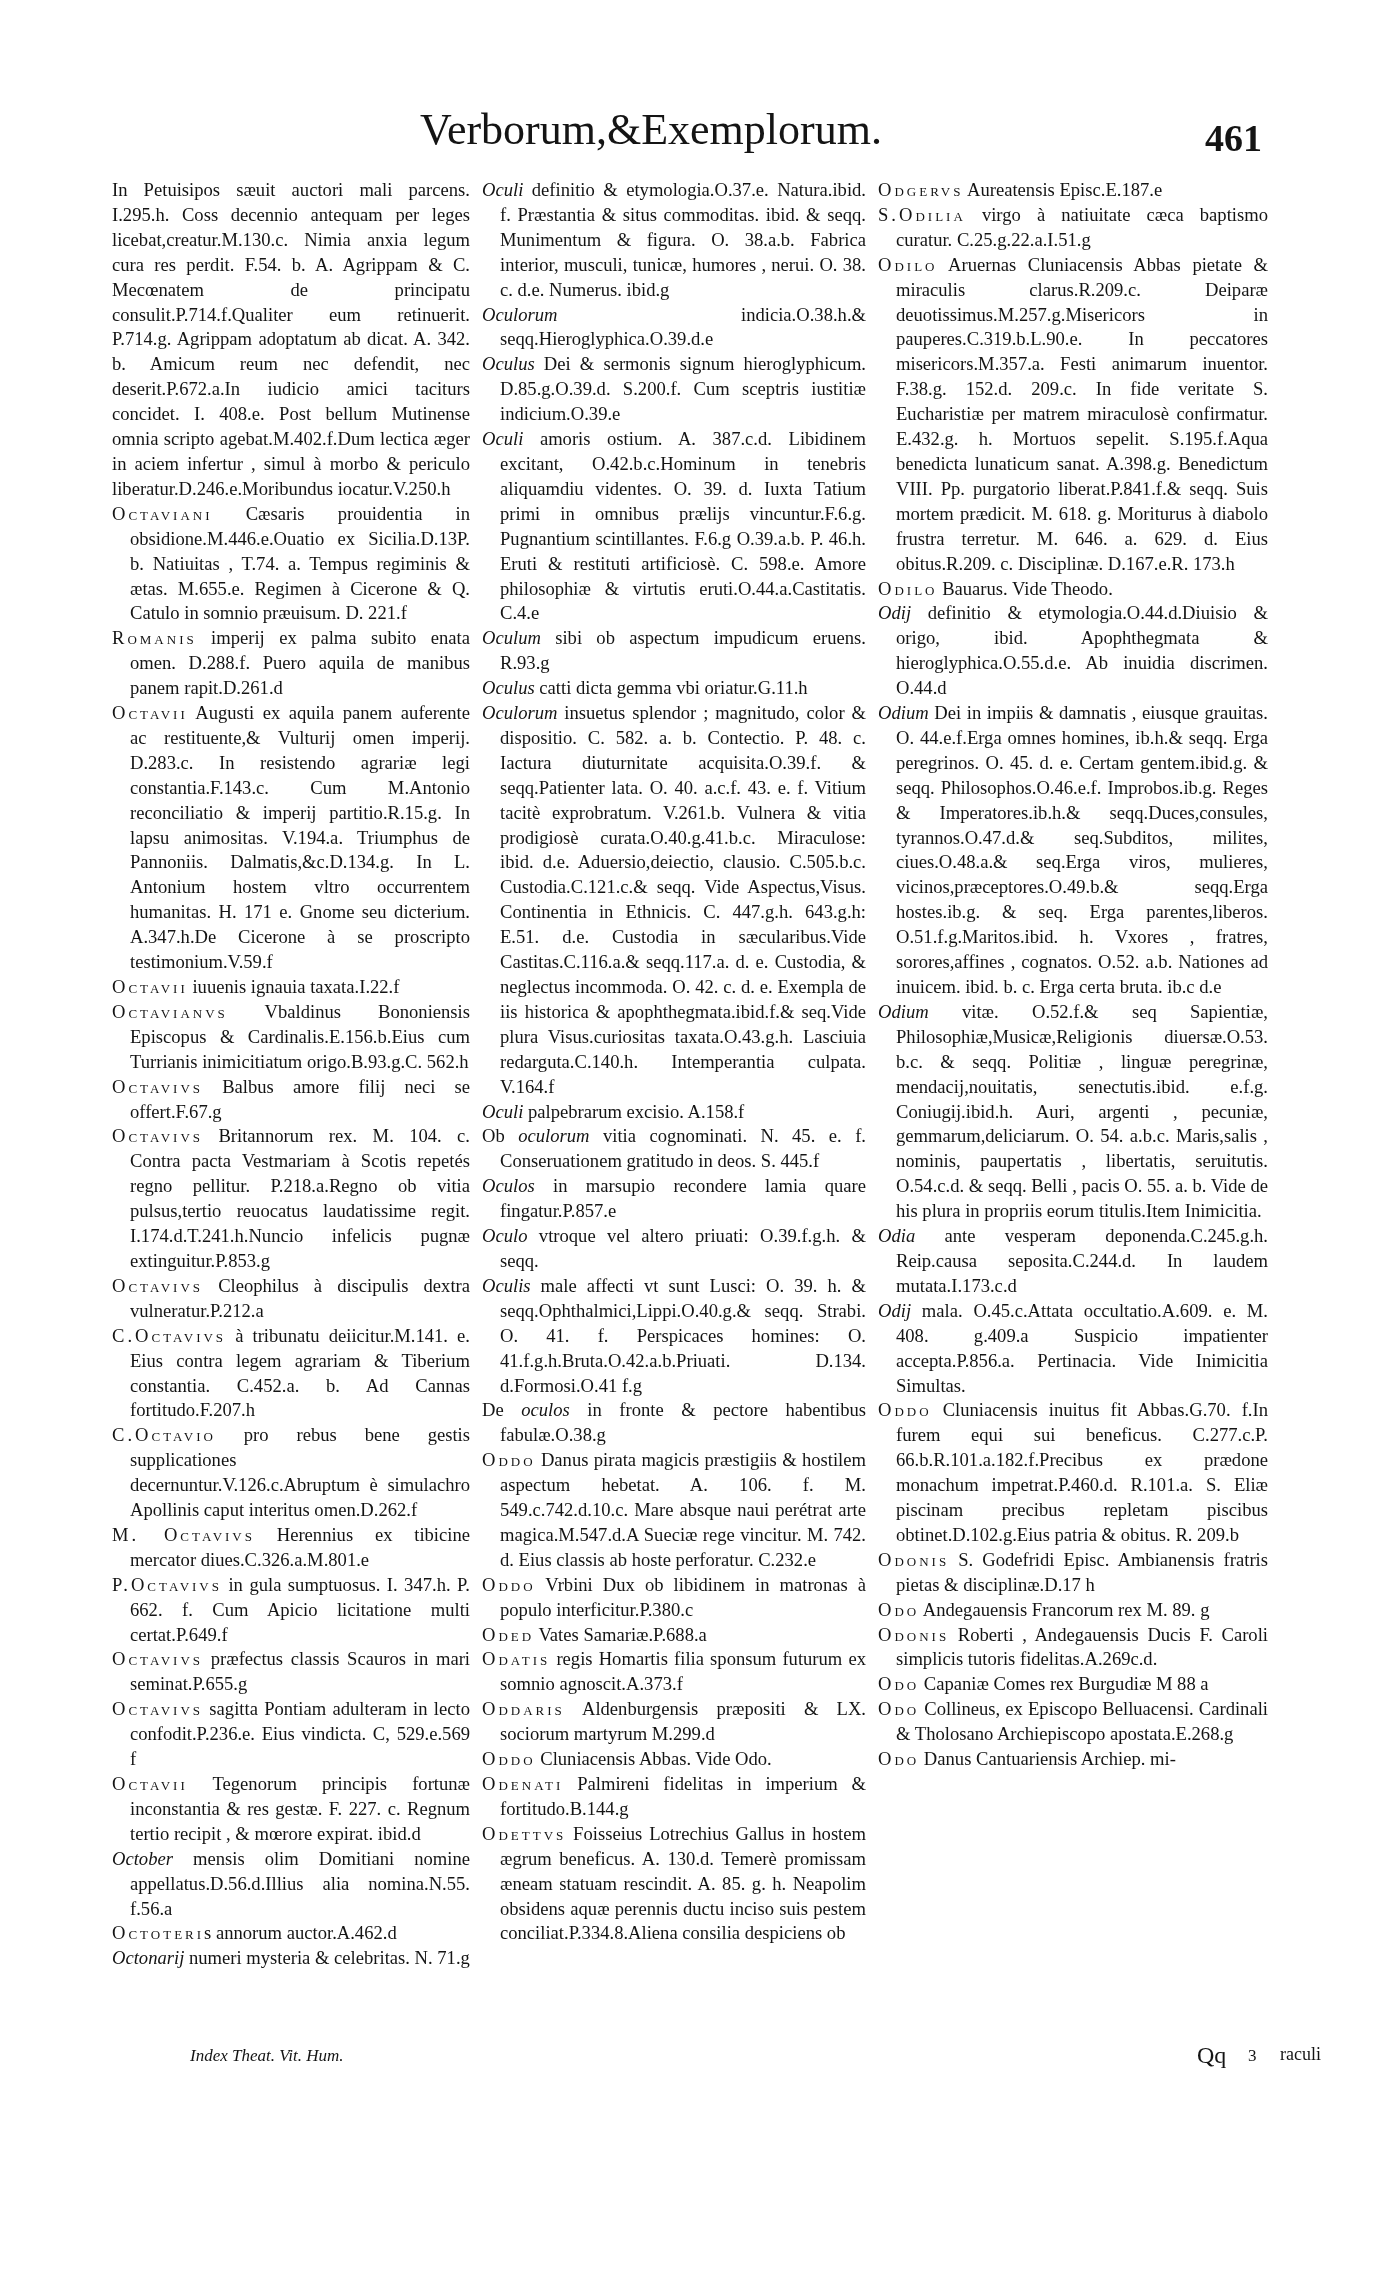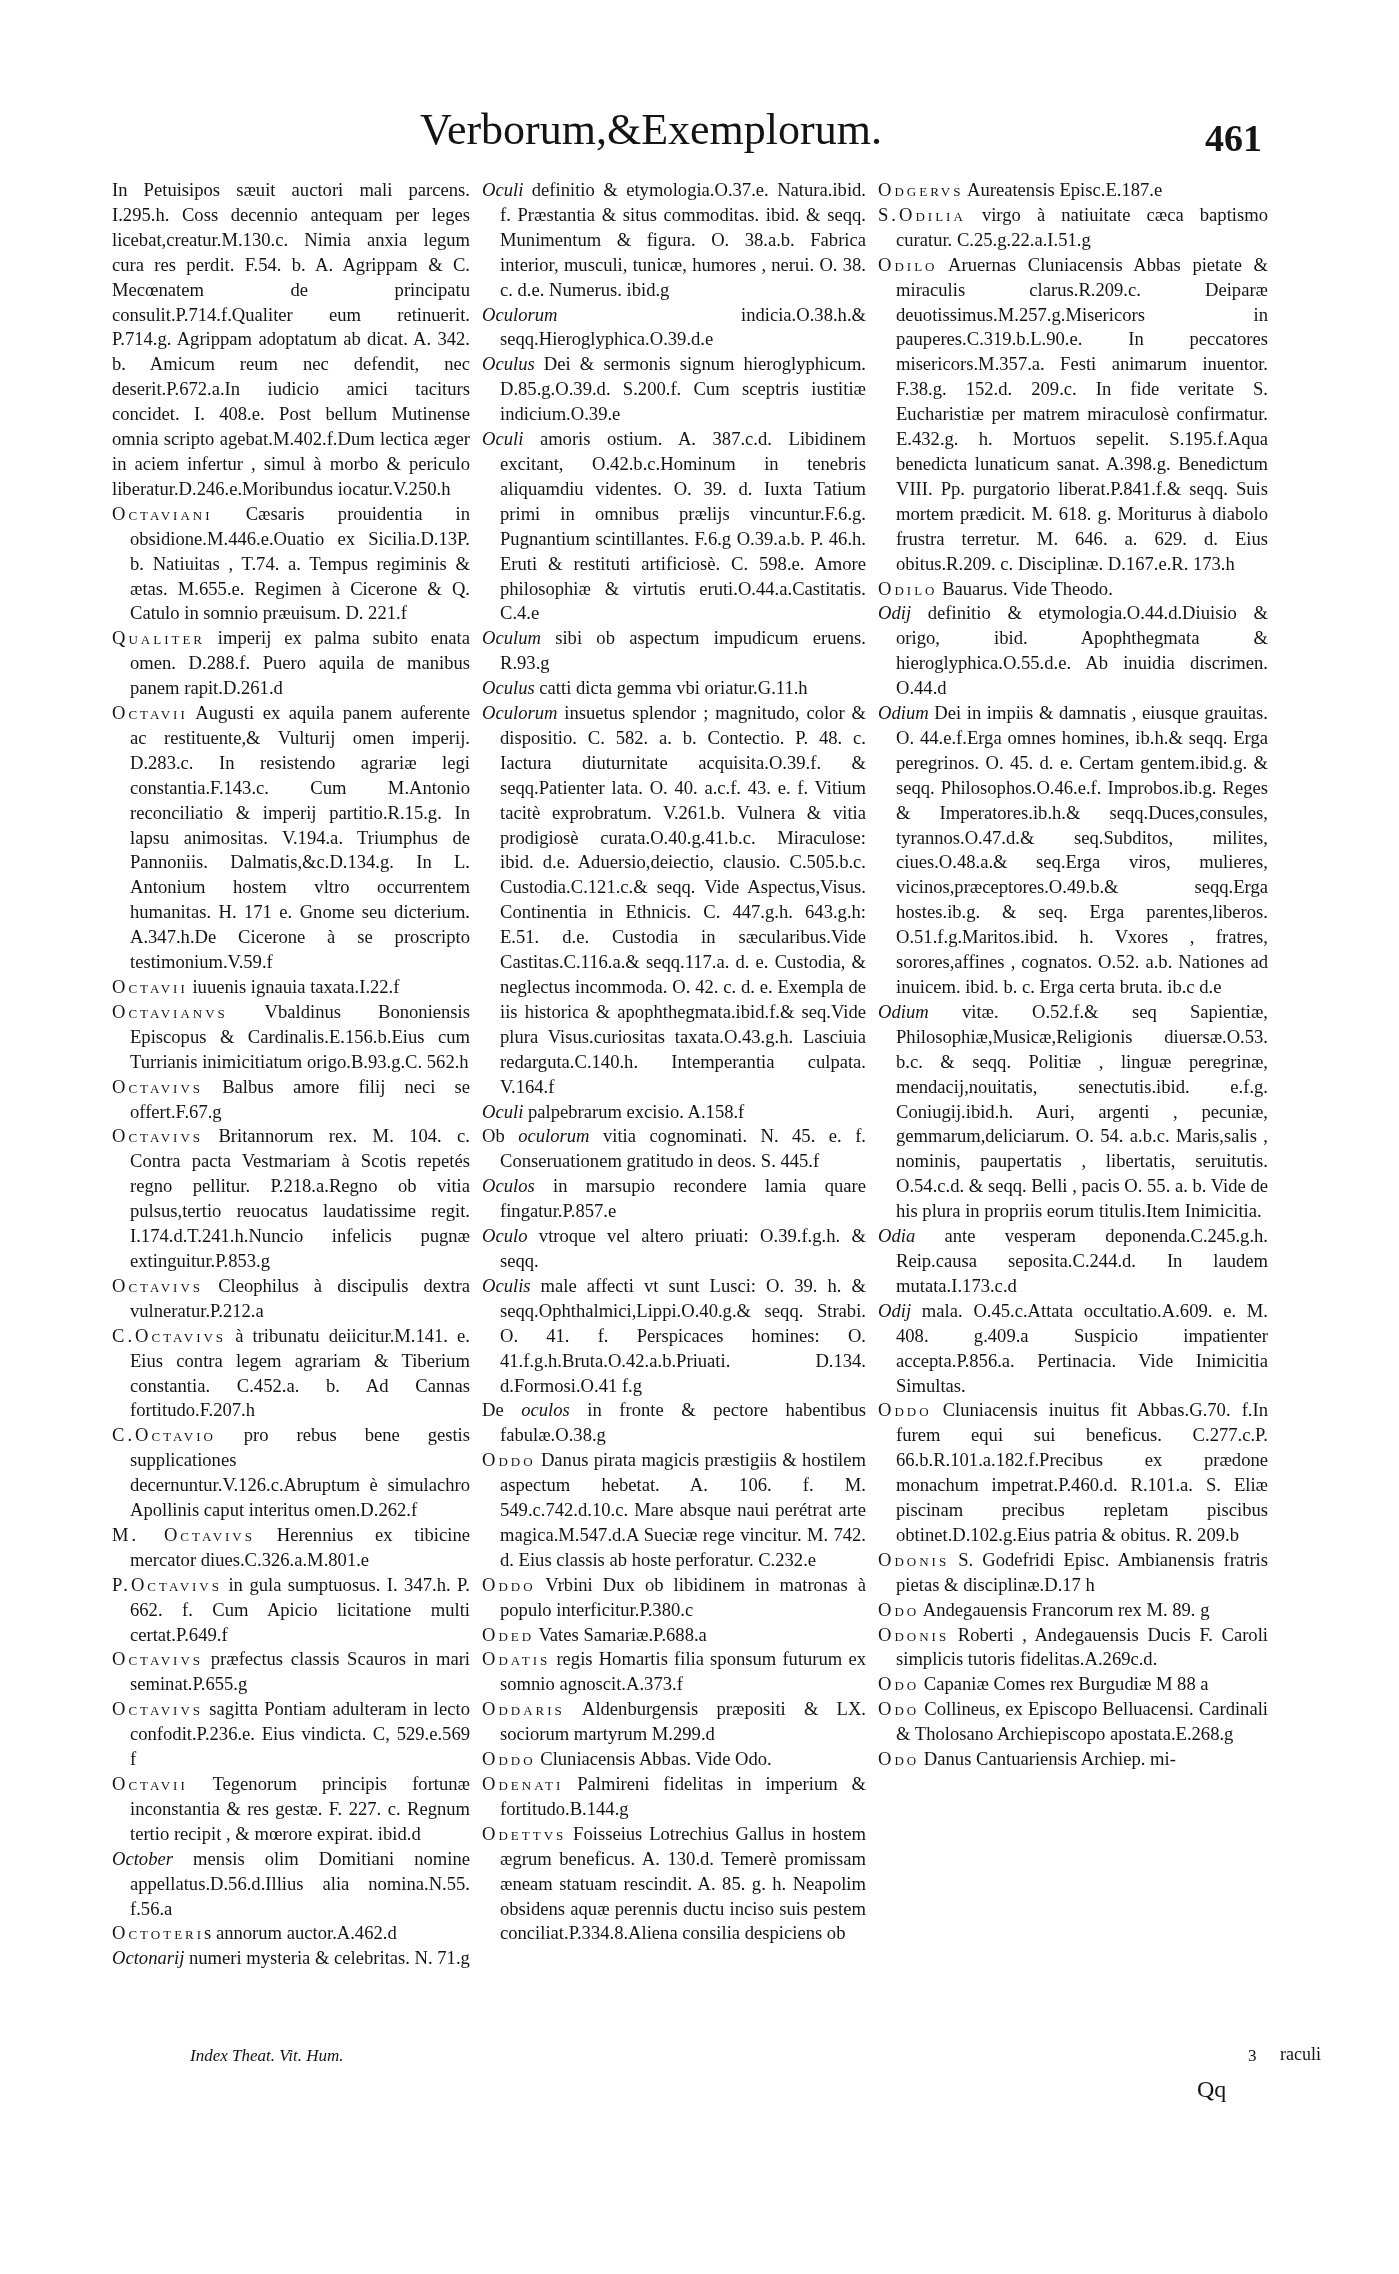--- a/index.html
+++ b/index.html
@@ -12,36 +12,36 @@
   .col-left { left:112px; width:358px; }
   .col-mid { left:482px; width:384px; }
   .col-right { left:878px; width:390px; }
   .entry { text-align:justify; padding-left:18px; text-indent:-18px; margin:0; }
   .entry.cont { padding-left:18px; text-indent:0; }
   .entry.noindent { padding-left:0; text-indent:0; }
   .sc { font-variant:small-caps; letter-spacing:3px; }
   .it { font-style:italic;margin-top:37px; }
   .footer { position:absolute; top:2046px; left:0; width:1399px; height:40px; }
   .signature-left { position:absolute; left:190px; top:0; font-size:17px; font-style:italic; }
-  .signature-mark { position:absolute; left:1197px; top:-4px; font-size:24px;margin-top:34px; }
+  .signature-mark { position:absolute; left:1197px; top:-4px; font-size:24px; }
   .signature-num { position:absolute; left:1248px; top:0; font-size:17px; }
   .catchword { position:absolute; left:1280px; top:-2px; font-size:18px; }
 </style>
 </head>
 <body>
 
 <div class="header">
   <div class="running-title">Verborum,&amp;Exemplorum.</div>
   <div class="page-number">461</div>
 </div>
 
 <div class="col col-left">
     <p class="entry cont noindent"><span>In Petuisipos sæuit auctori mali parcens. I.295.h. Coss decennio antequam per leges licebat,creatur.M.130.c. Nimia anxia legum cura res perdit. F.54. b. A. Agrippam &amp; C. Mecœnatem de principatu consulit.P.714.f.Qualiter eum retinuerit. P.714.g. Agrippam adoptatum ab dicat. A. 342. b. Amicum reum nec defendit, nec deserit.P.672.a.In iudicio amici taciturs concidet. I. 408.e. Post bellum Mutinense omnia scripto agebat.M.402.f.Dum lectica æger in aciem infertur , simul à morbo &amp; periculo liberatur.D.246.e.Moribundus iocatur.V.250.h</span></p>
     <p class="entry"><span class="sc">Octaviani</span><span> Cæsaris prouidentia in obsidione.M.446.e.Ouatio ex Sicilia.D.13P. b. Natiuitas , T.74. a. Tempus regiminis &amp; ætas. M.655.e. Regimen à Cicerone &amp; Q. Catulo in somnio præuisum. D. 221.f</span></p>
-    <p class="entry"><span class="sc">Qualiter</span><span> imperij ex palma subito enata omen. D.288.f. Puero aquila de manibus panem rapit.D.261.d</span></p>
+    <p class="entry"><span class="sc">Romanis</span><span> imperij ex palma subito enata omen. D.288.f. Puero aquila de manibus panem rapit.D.261.d</span></p>
     <p class="entry"><span class="sc">Octavii</span><span> Augusti ex aquila panem auferente ac restituente,&amp; Vulturij omen imperij. D.283.c. In resistendo agrariæ legi constantia.F.143.c. Cum M.Antonio reconciliatio &amp; imperij partitio.R.15.g. In lapsu animositas. V.194.a. Triumphus de Pannoniis. Dalmatis,&amp;c.D.134.g. In L. Antonium hostem vltro occurrentem humanitas. H. 171 e. Gnome seu dicterium. A.347.h.De Cicerone à se proscripto testimonium.V.59.f</span></p>
     <p class="entry"><span class="sc">Octavii</span><span> iuuenis ignauia taxata.I.22.f</span></p>
     <p class="entry"><span class="sc">Octavianvs</span><span> Vbaldinus Bononiensis Episcopus &amp; Cardinalis.E.156.b.Eius cum Turrianis inimicitiatum origo.B.93.g.C. 562.h</span></p>
     <p class="entry"><span class="sc">Octavivs</span><span> Balbus amore filij neci se offert.F.67.g</span></p>
     <p class="entry"><span class="sc">Octavivs</span><span> Britannorum rex. M. 104. c. Contra pacta Vestmariam à Scotis repetés regno pellitur. P.218.a.Regno ob vitia pulsus,tertio reuocatus laudatissime regit. I.174.d.T.241.h.Nuncio infelicis pugnæ extinguitur.P.853.g</span></p>
     <p class="entry"><span class="sc">Octavivs</span><span> Cleophilus à discipulis dextra vulneratur.P.212.a</span></p>
     <p class="entry"><span class="sc">C.Octavivs</span><span> à tribunatu deiicitur.M.141. e. Eius contra legem agrariam &amp; Tiberium constantia. C.452.a. b. Ad Cannas fortitudo.F.207.h</span></p>
     <p class="entry"><span class="sc">C.Octavio</span><span> pro rebus bene gestis supplicationes decernuntur.V.126.c.Abruptum è simulachro Apollinis caput interitus omen.D.262.f</span></p>
     <p class="entry"><span class="sc">M. Octavivs</span><span> Herennius ex tibicine mercator diues.C.326.a.M.801.e</span></p>
     <p class="entry"><span class="sc">P.Octavivs</span><span> in gula sumptuosus. I. 347.h. P. 662. f. Cum Apicio licitatione multi certat.P.649.f</span></p>

